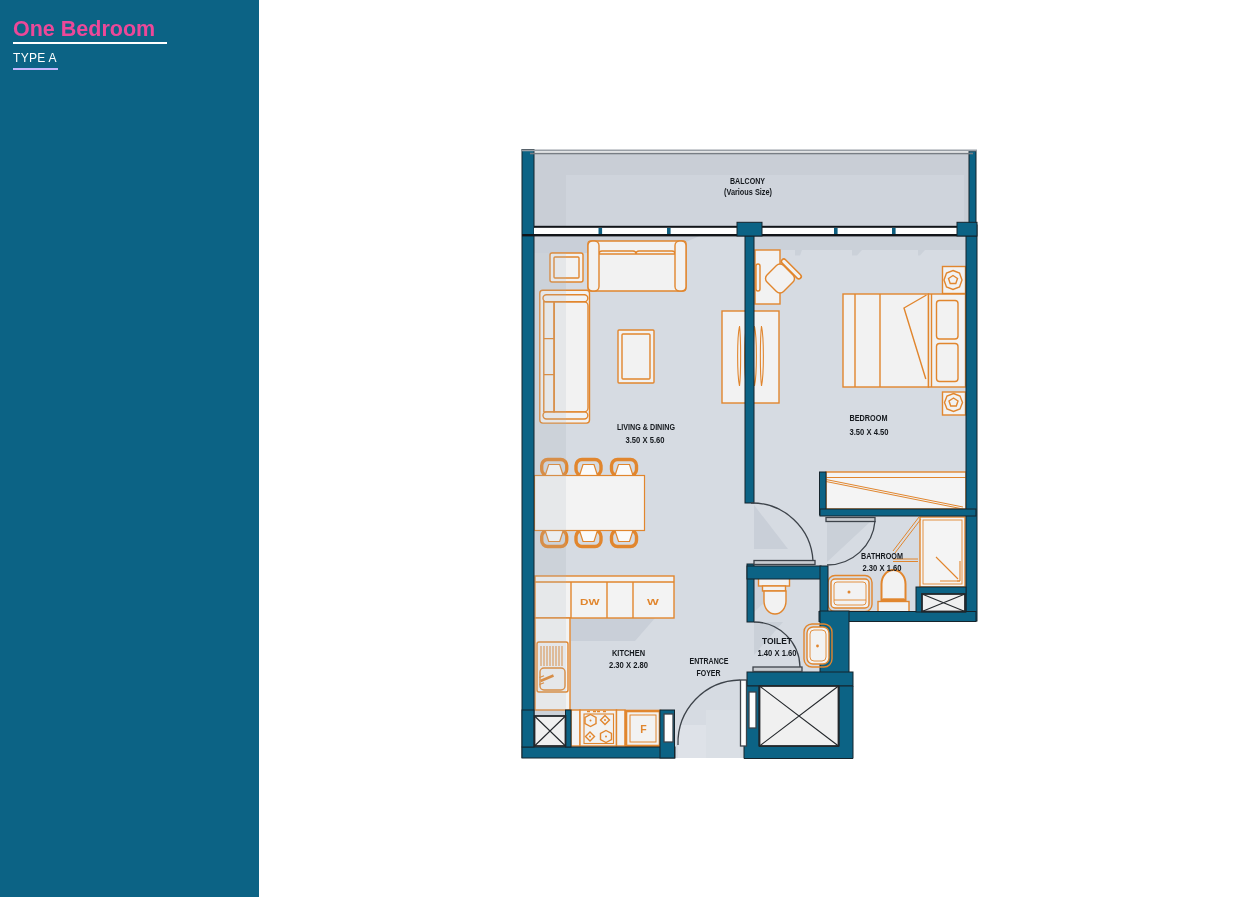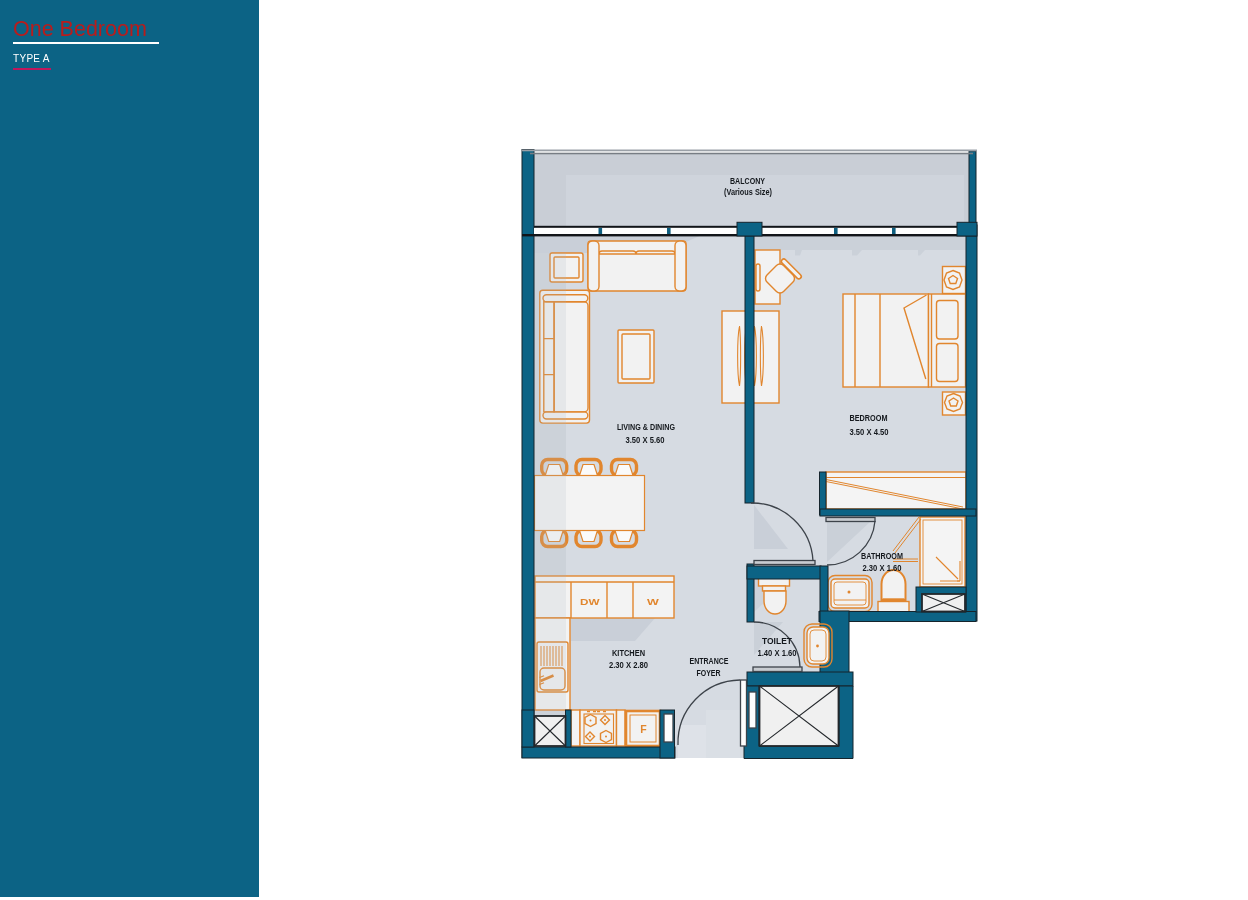--- a/index.html
+++ b/index.html
@@ -1,19 +1,19 @@
 <!DOCTYPE html>
 <html><head>
 <meta charset="utf-8">
 <style>
   html,body{margin:0;padding:0;background:#ffffff;width:1248px;height:900px;overflow:hidden;}
   body{font-family:"Liberation Sans", sans-serif;position:relative;}
   .sidebar{position:absolute;left:0;top:0;width:259px;height:897px;background:#0c6385;}
-  .t1{position:absolute;left:13px;top:16px;line-height:26px;color:#b91c1c;font-size:21.5px;font-weight:normal;border-bottom:2.5px solid #fff;padding:0 6px 0 0;}
-  .t2{position:absolute;left:13px;top:49px;line-height:19px;color:#fff;font-size:10px;border-bottom:2px solid #be185d;padding:0 1px 0 0;letter-spacing:0.3px;}
+  .t1{position:absolute;left:13px;top:16px;line-height:26px;color:#ec4899;font-size:21.5px;font-weight:bold;border-bottom:2.5px solid #fff;padding:0 6px 0 0;}
+  .t2{position:absolute;left:13px;top:49px;line-height:19px;color:#fff;font-size:12px;border-bottom:2px solid #c4b5fd;padding:0 1px 0 0;letter-spacing:0.3px;}
   svg{position:absolute;left:0;top:0;}
   text{font-family:"Liberation Sans", sans-serif;font-weight:bold;}
 </style>
 </head>
 <body>
 
 <div class="sidebar"></div>
 
 <div class="t1">One Bedroom&nbsp;</div>
 

